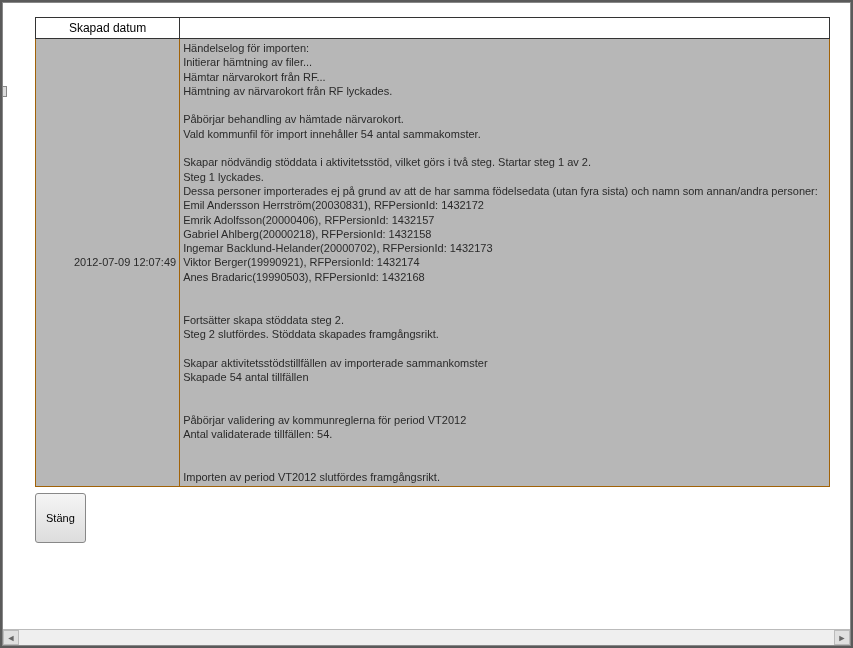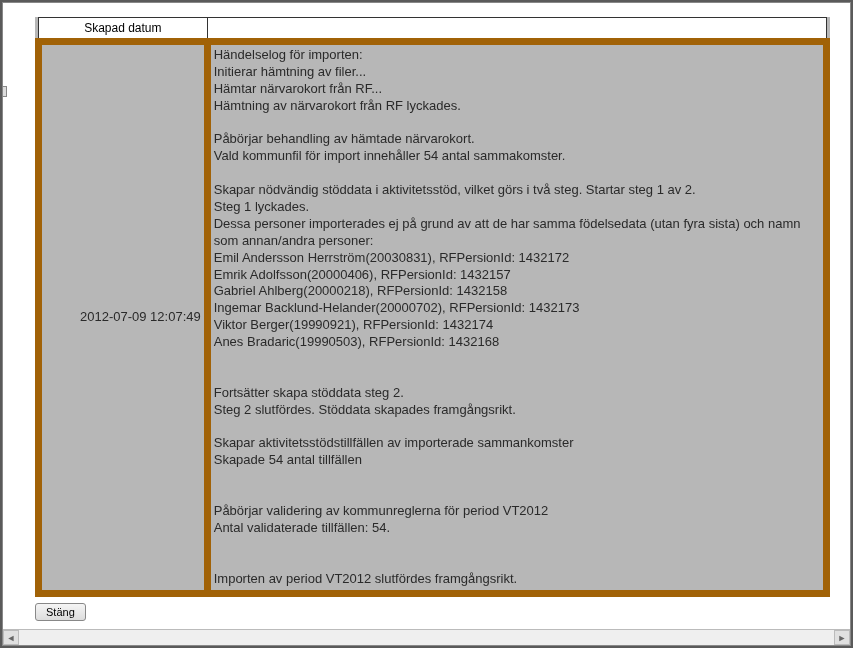--- a/index.html
+++ b/index.html
@@ -49,42 +49,42 @@
       font-size: 12px;
       padding: 3px 8px;
       text-align: left;
       color: #000;
     }
     table.log-table th.col-date {
       width: 110px;
       text-align: center;
     }
     table.log-table td {
-      border: 7px solid #a16207;
+      border: 1px solid #a16207;
       padding: 2px 3px;
       vertical-align: middle;
       color: #2a2a2a;
-      font-size: 13px;
+      font-size: 11px;
       line-height: 1.3;
     }
     table.log-table td.date-cell {
       white-space: nowrap;
       vertical-align: middle;
       padding-left: 38px;
     }
     table.log-table td.log-cell {
       white-space: pre-wrap;
     }
     .close-btn-wrap {
       margin-top: 6px;
     }
     button.close-btn {
       font-family: Verdana, Geneva, sans-serif;
       font-size: 11px;
-      padding: 2px 10px;
+      padding: 18px 10px;
       background: linear-gradient(#f5f5f5, #ddd);
       border: 1px solid #888;
       border-radius: 3px;
       cursor: pointer;
     }
     
     .hscroll {
       position: absolute;
       left: 0;
       right: 0;

